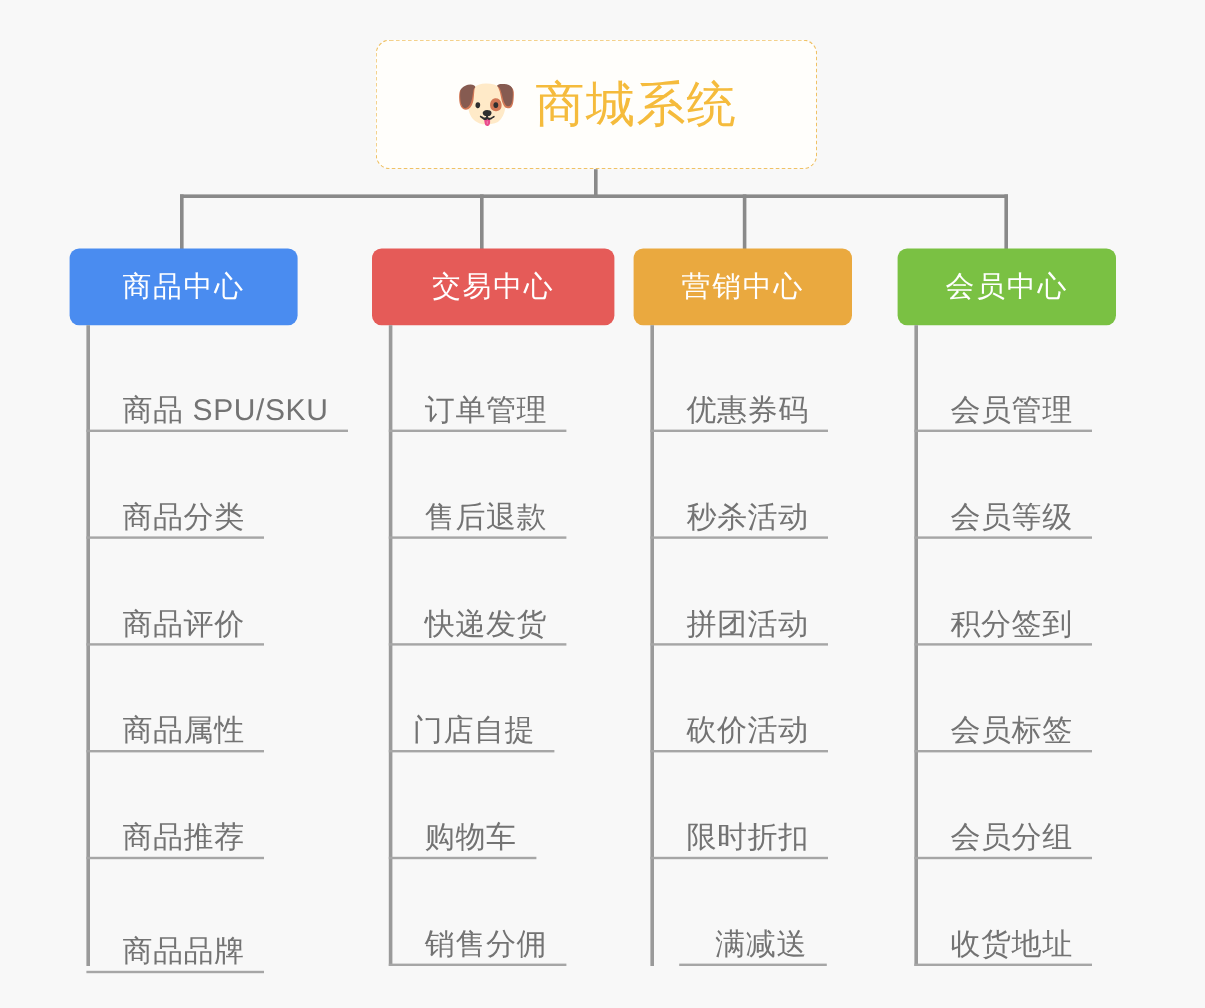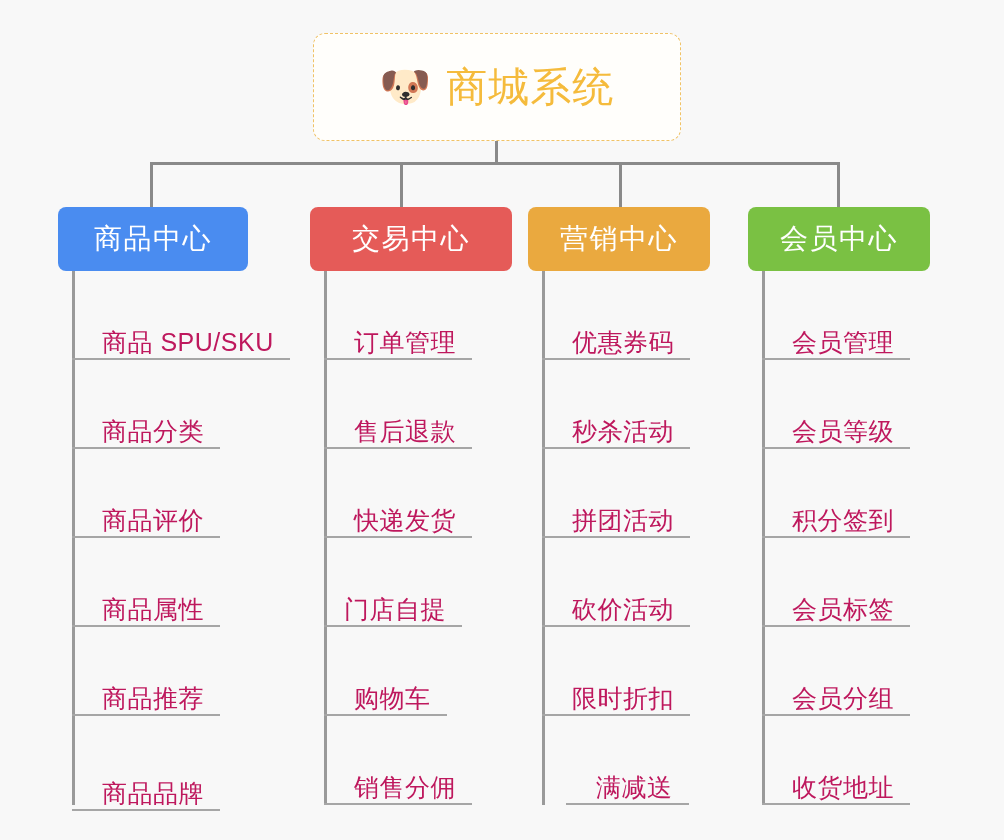--- a/index.html
+++ b/index.html
@@ -64,21 +64,21 @@
     top: 207px;
   }
   .cat-header {
     box-sizing: border-box;
     height: 64px;
     border-radius: 8px;
     display: flex;
     align-items: center;
     justify-content: center;
     color: #ffffff;
-    font-size: 28px;
+    font-size: 24px;
     letter-spacing: 1.5px;
     white-space: nowrap;
   }
 
   .spine {
     position: absolute;
     top: 64px;
     left: 14px;
     width: 3px;
     background: #9a9a9a;
@@ -97,21 +97,21 @@
     flex-direction: column;
     justify-content: flex-end;
     box-sizing: border-box;
     border-bottom: 2px solid #a6a6a6;
     padding-left: 30px;
     padding-right: 16px;
     padding-bottom: 3px;
   }
   .leaf-label {
     font-size: 25px;
-    color: #be185d;
+    color: #737373;
     line-height: 1.05;
     white-space: nowrap;
     letter-spacing: 0.5px;
   }
 </style>
 </head>
 <body>
 
 <div id="canvas">
 

